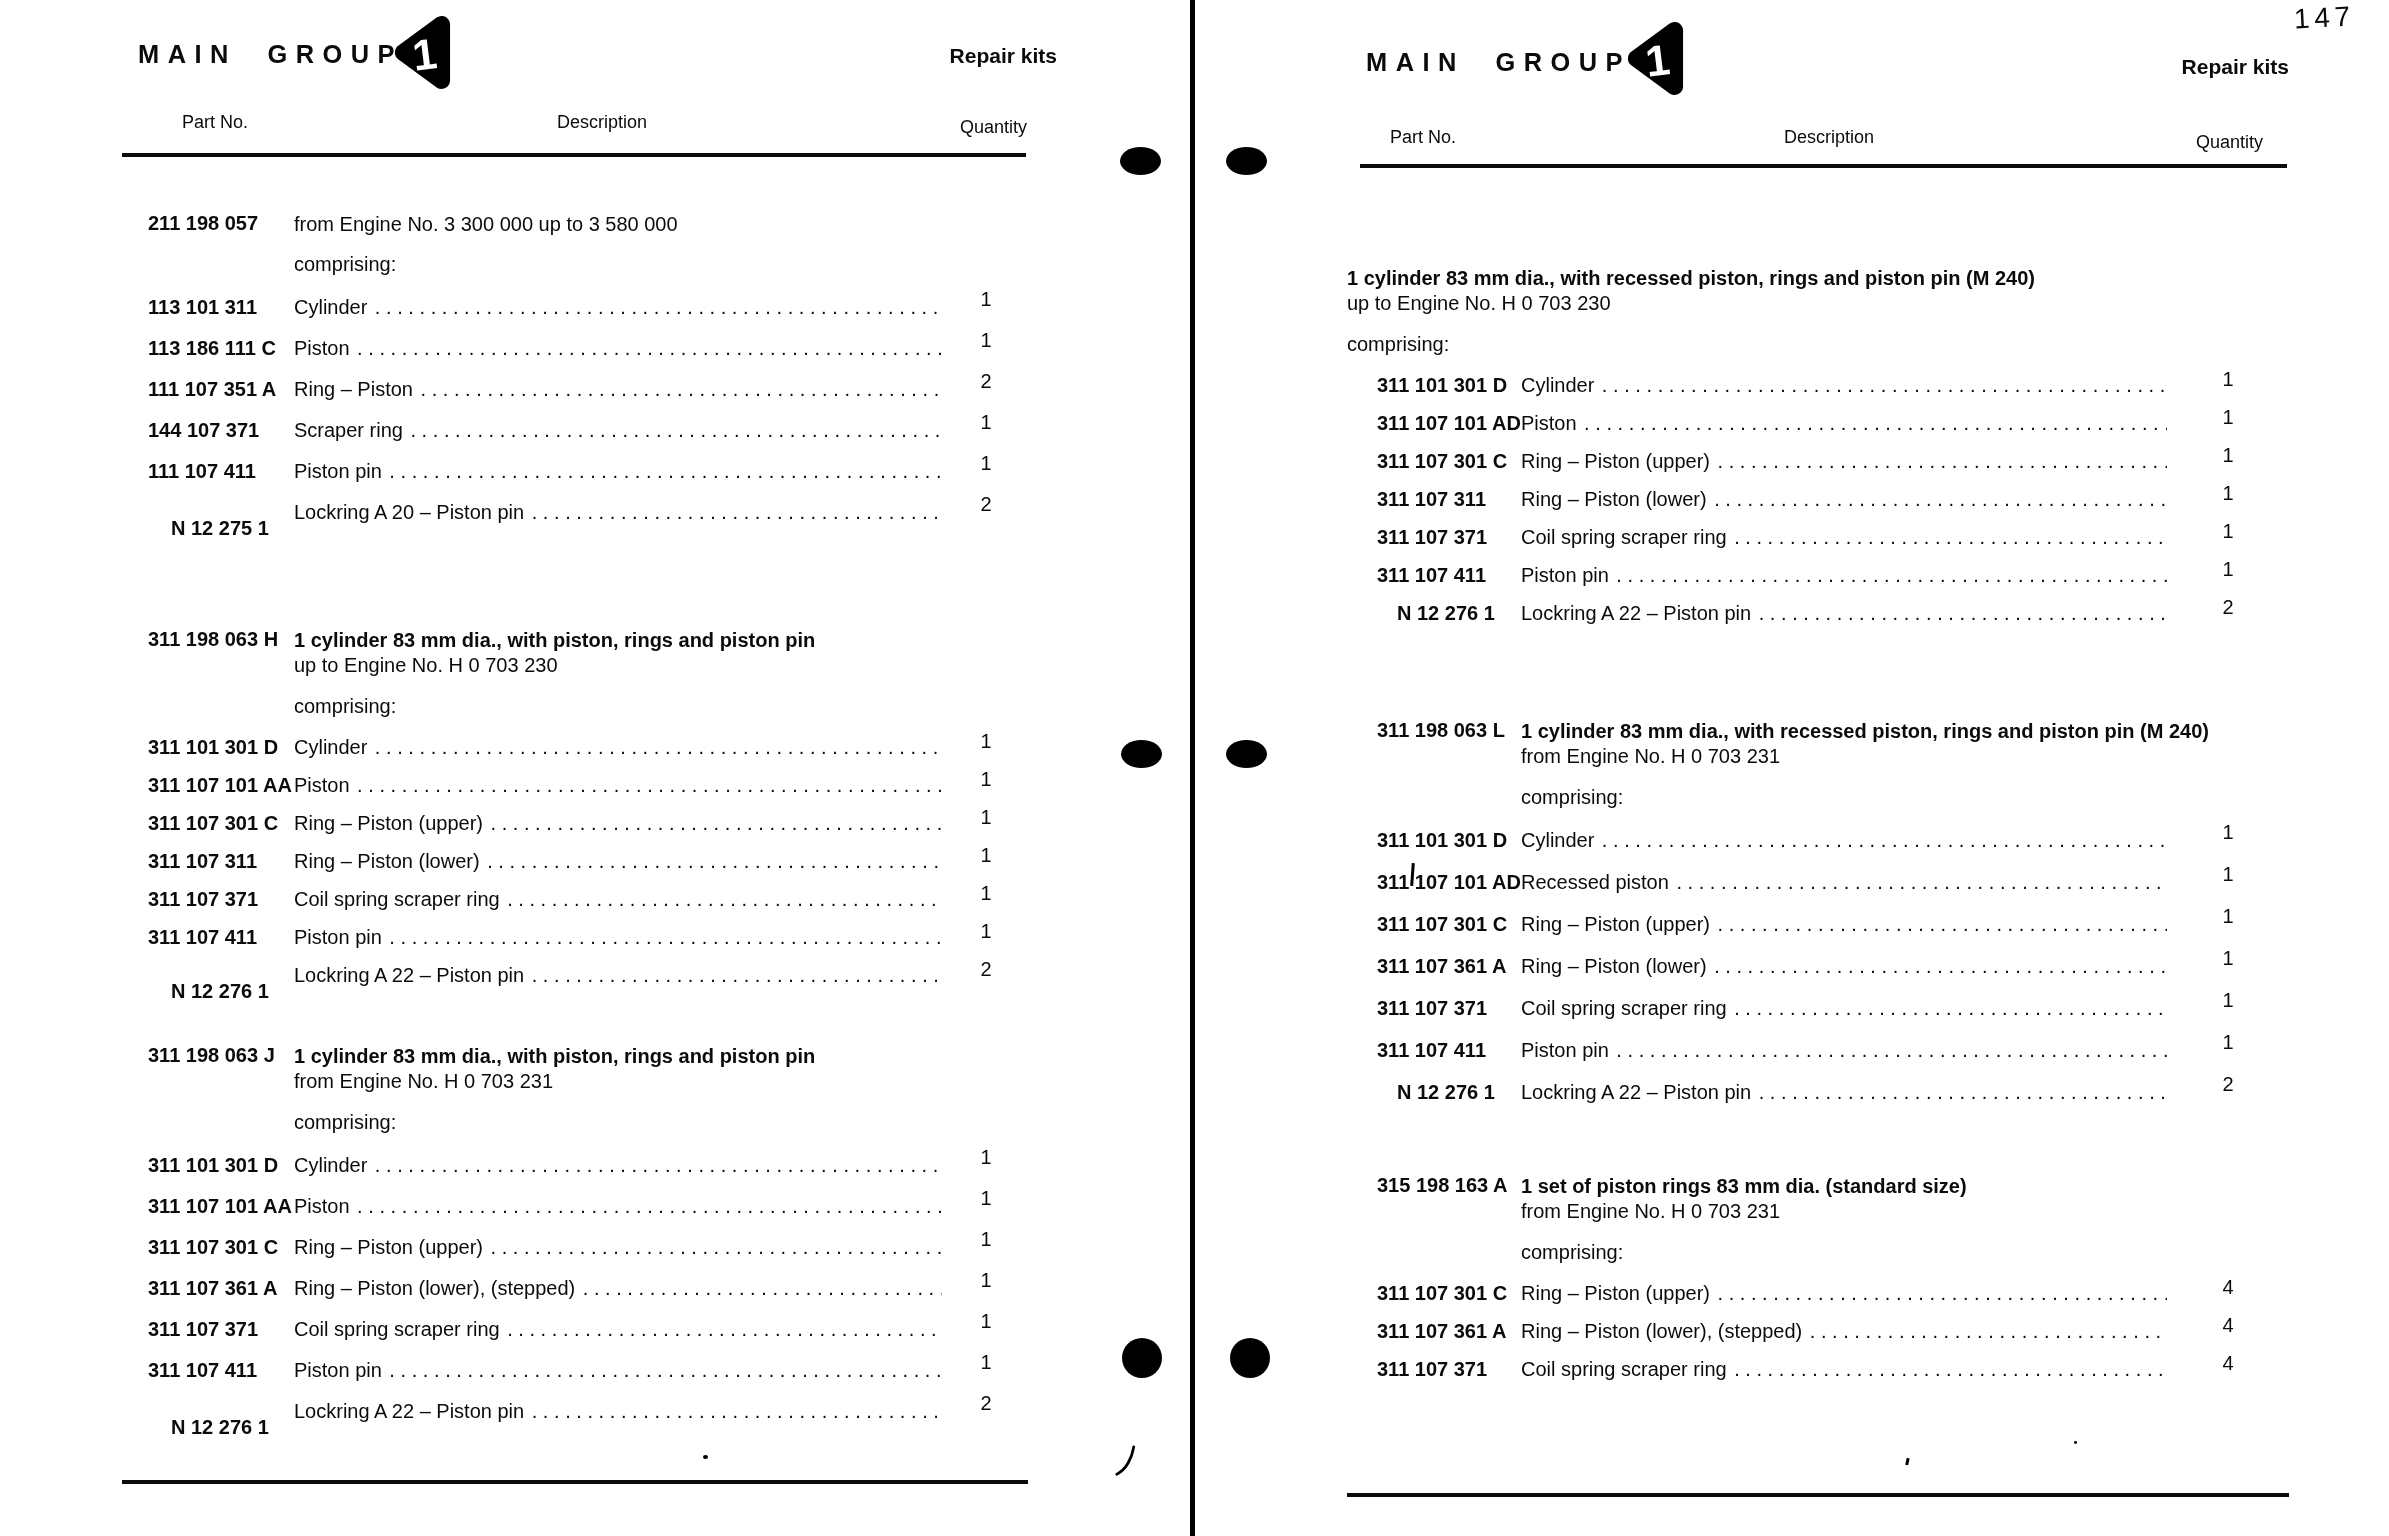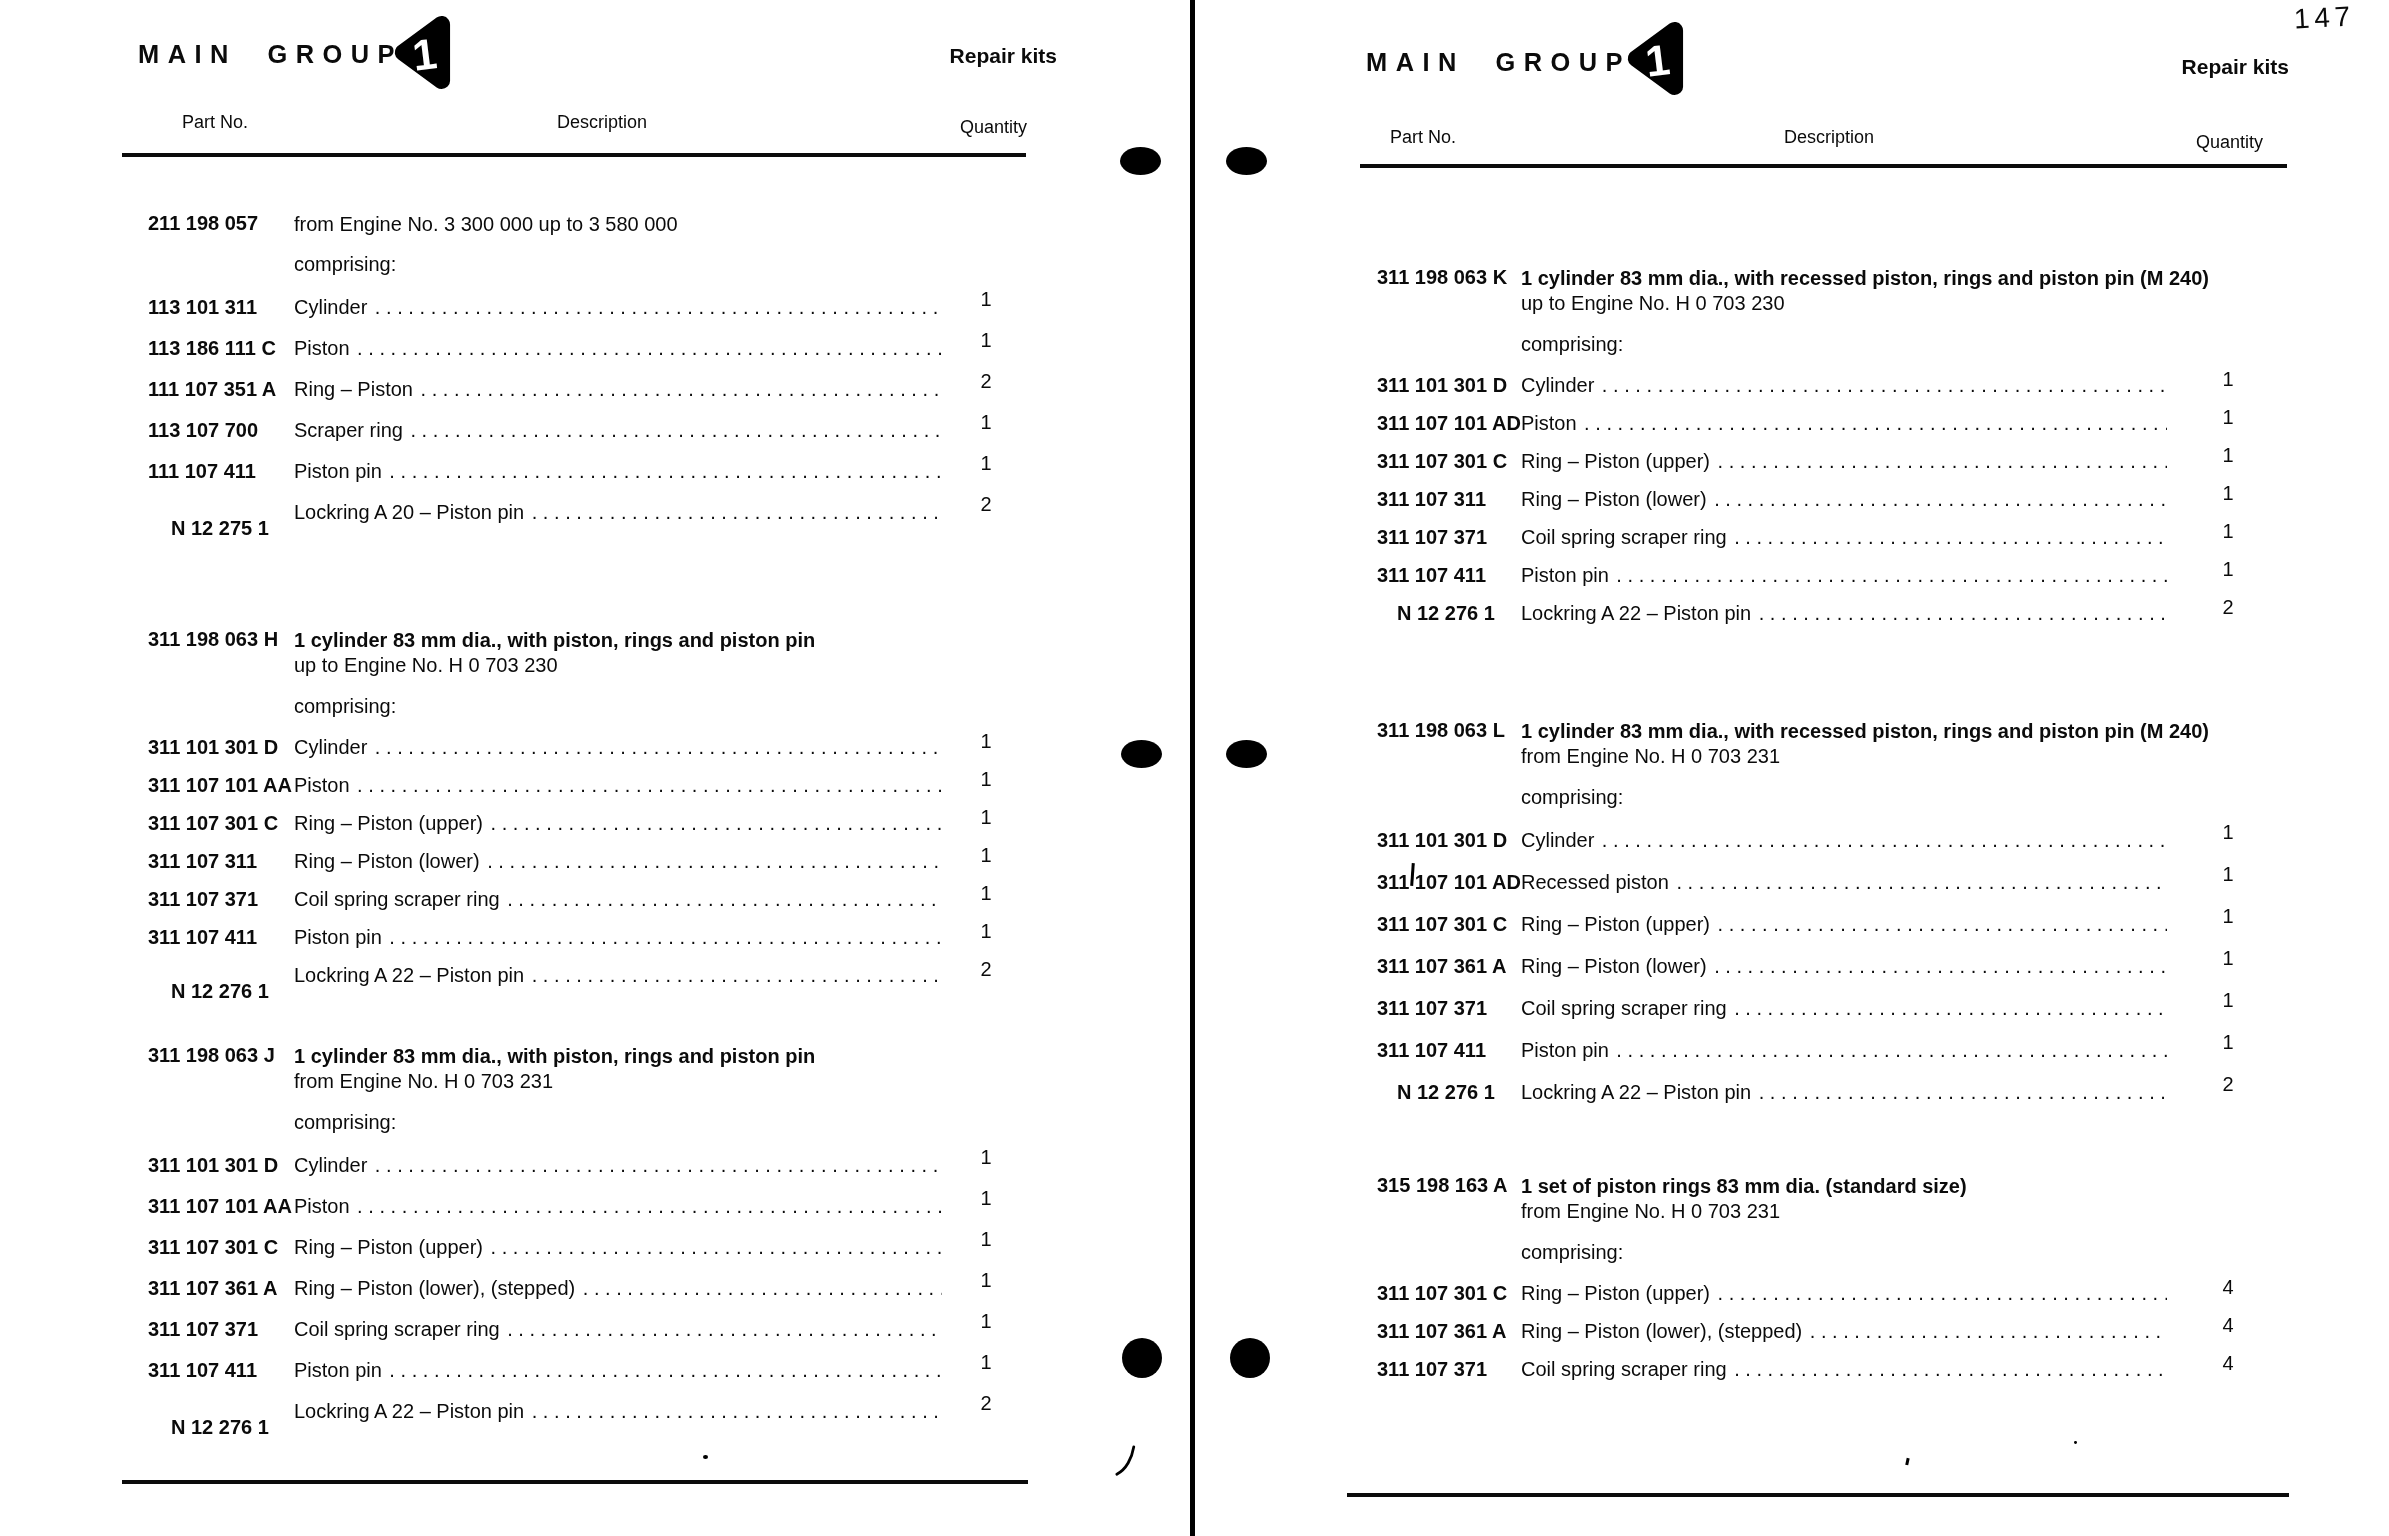--- a/index.html
+++ b/index.html
@@ -112,21 +112,21 @@
             <span class="leader">............................................................................................................................................</span>
             <span class="qty">1</span>
           </div>
           <div class="row" style="height: 41px;">
             <span class="pno">111 107 351 A</span>
             <span class="desc">Ring – Piston</span>
             <span class="leader">............................................................................................................................................</span>
             <span class="qty">2</span>
           </div>
           <div class="row" style="height: 41px;">
-            <span class="pno">113 107 700</span>
+            <span class="pno">144 107 371</span>
             <span class="desc">Scraper ring</span>
             <span class="leader">............................................................................................................................................</span>
             <span class="qty">1</span>
           </div>
           <div class="row" style="height: 41px;">
             <span class="pno">111 107 411</span>
             <span class="desc">Piston pin</span>
             <span class="leader">............................................................................................................................................</span>
             <span class="qty">1</span>
           </div>
@@ -245,21 +245,20 @@
             <span class="qty">2</span>
           </div>
         </div>
       </div>
     </div>
 </div>
 <div id="right-page" class="page">
   <div id="right-blocks" style="position:absolute;left:0;top:0;width:100%;height:100%;">
       <div class="block" style="top: 266px;">
         <div class="bhead">
-          <span class="pno">311 198 063 K</span>
           <div class="btext">
             <div class="btitle">1 cylinder 83 mm dia., with recessed piston, rings and piston pin (M 240)</div>
             <div class="bsub">up to Engine No. H 0 703 230</div>
             <div class="bcomp">comprising:</div>
           </div>
         </div>
         <div class="rows">
           <div class="row" style="height: 38px;">
             <span class="pno">311 101 301 D</span>
             <span class="desc">Cylinder</span>

